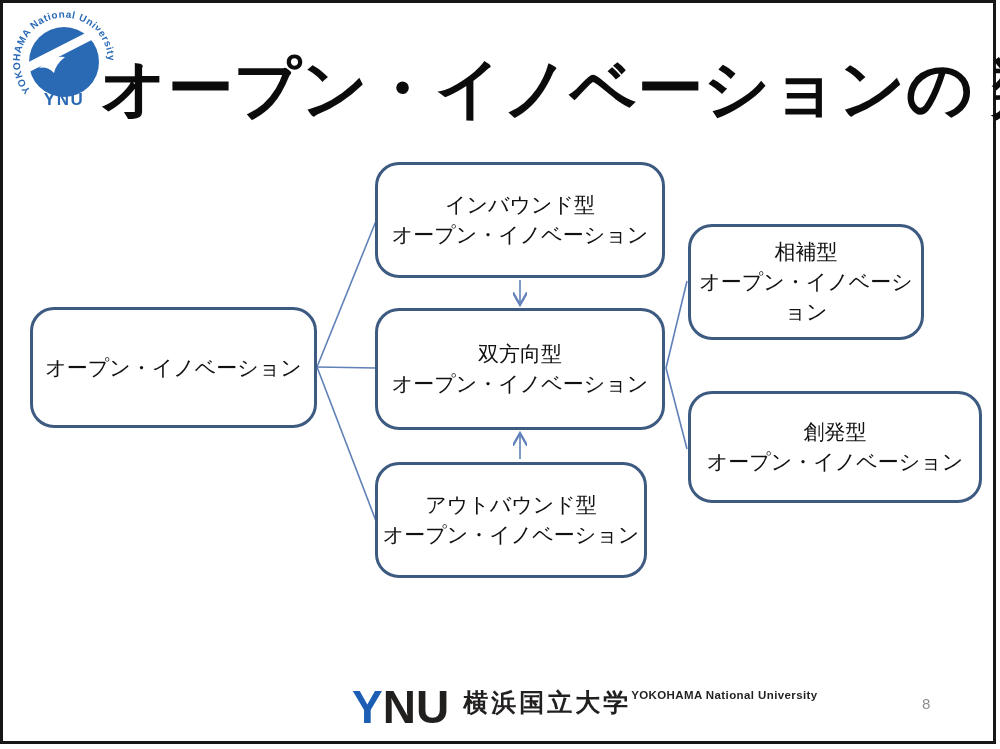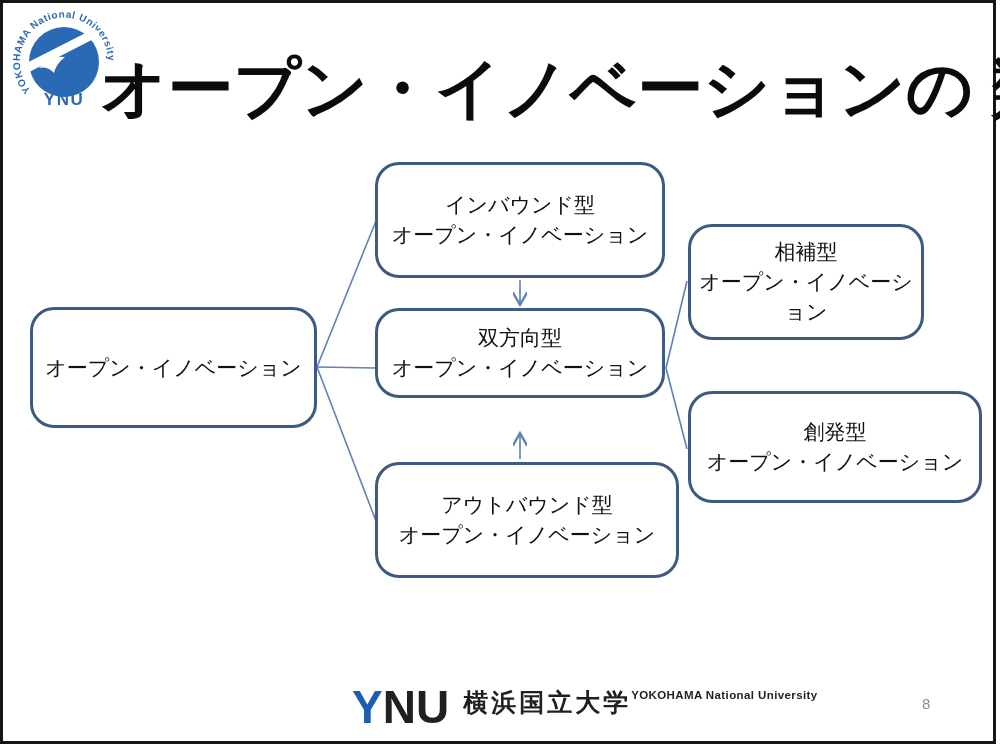--- a/index.html
+++ b/index.html
@@ -21,22 +21,22 @@
   }
   .connectors{position:absolute;left:0;top:0;width:1000px;height:749px;pointer-events:none;}
   .box{
     position:absolute;background:#fff;
     border:3px solid #3d5a80;border-radius:24px;box-sizing:border-box;
     display:flex;flex-direction:column;align-items:center;justify-content:center;
     font-size:21px;line-height:30px;text-align:center;color:#111;
   }
   #box-root{left:30px;top:307px;width:287px;height:121px;}
   #box-inbound{left:375px;top:162px;width:290px;height:116px;}
-  #box-coupled{left:375px;top:308px;width:290px;height:90px;}
-  #box-outbound{left:375px;top:462px;width:304px;height:116px;}
+  #box-coupled{left:375px;top:308px;width:290px;height:122px;}
+  #box-outbound{left:375px;top:462px;width:272px;height:116px;}
   #box-comp{left:688px;top:224px;width:236px;height:116px;}
   #box-emergent{left:688px;top:391px;width:294px;height:112px;}
   .footer-logo{
     position:absolute;left:352px;top:684px;
     display:flex;align-items:flex-start;gap:14px;
   }
   .ynu-word{font-size:46px;line-height:46px;font-weight:700;letter-spacing:0px;color:#221f1f;}
   .ynu-word .y{color:#1b5eb4;}
   .uni-names{display:flex;flex-direction:row;margin-top:5px;}
   .uni-jp{font-size:25px;line-height:26px;font-weight:700;letter-spacing:3px;color:#221f1f;white-space:nowrap;}

